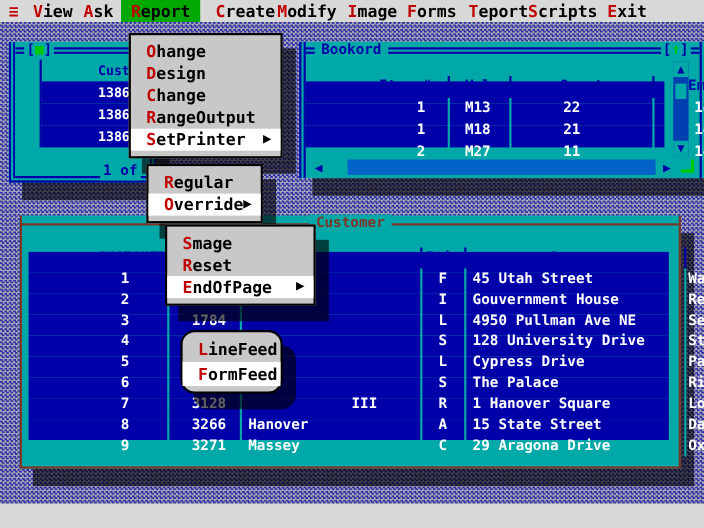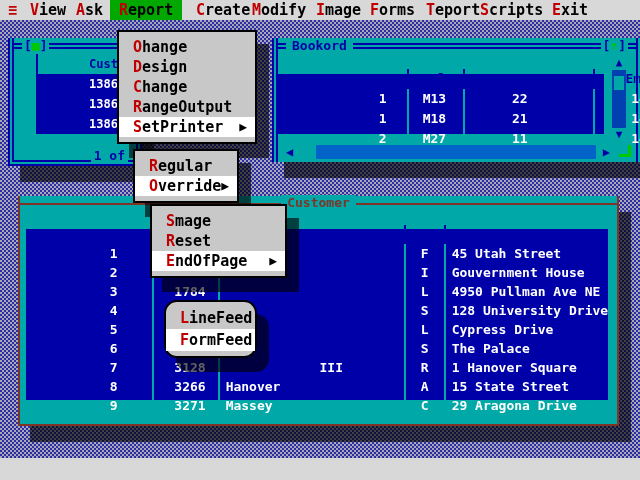--- a/index.html
+++ b/index.html
@@ -73,21 +73,21 @@
   .crow span{display:inline-block;box-sizing:border-box;height:19px;line-height:19px;
     overflow:hidden;vertical-align:top;white-space:pre;}
   .cbody{background:#0000a8;color:#fff;}
   .cbody span{border-right:2px solid #00a8a8;}
   .cbody span:last-child{border-right:none;}
   .chead{color:#0000a8;}
   .chead span{border-right:2px solid #0000a8;}
   .chead span:last-child{border-right:none;}
   .crow span:nth-child(1){width:65px;text-align:right;padding-right:34px;}
   .crow span:nth-child(2){width:66px;text-align:right;padding-right:12px;}
-  .crow span:nth-child(3){width:186px;padding-left:6px;}
+  .crow span:nth-child(3){width:164px;padding-left:6px;}
   .crow span:nth-child(4){width:40px;text-align:center;}
   .crow span:nth-child(5){width:200px;padding-left:6px;position:relative;}
   .crow span:nth-child(6){width:55px;padding-left:2px;}
   .chead span:nth-child(1){text-align:left;padding:0;}
   .chead span:nth-child(2){text-align:left;padding:0 0 0 6px;}
   .chead span:nth-child(5){text-align:center;padding:0;}
   
   .menu{position:absolute;background:#c8c8c8;border:2px solid #000;padding:5px 0;
     font-size:15px;color:#000;box-shadow:12px 14px 0 rgba(0,0,0,.62);}
   .mi{position:relative;height:20px;line-height:20px;padding-left:14px;white-space:pre;}

